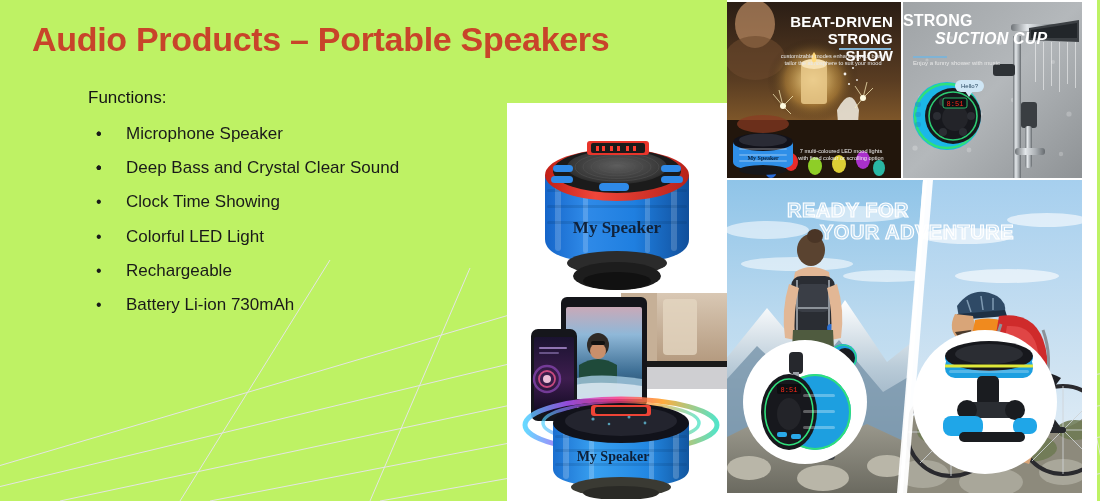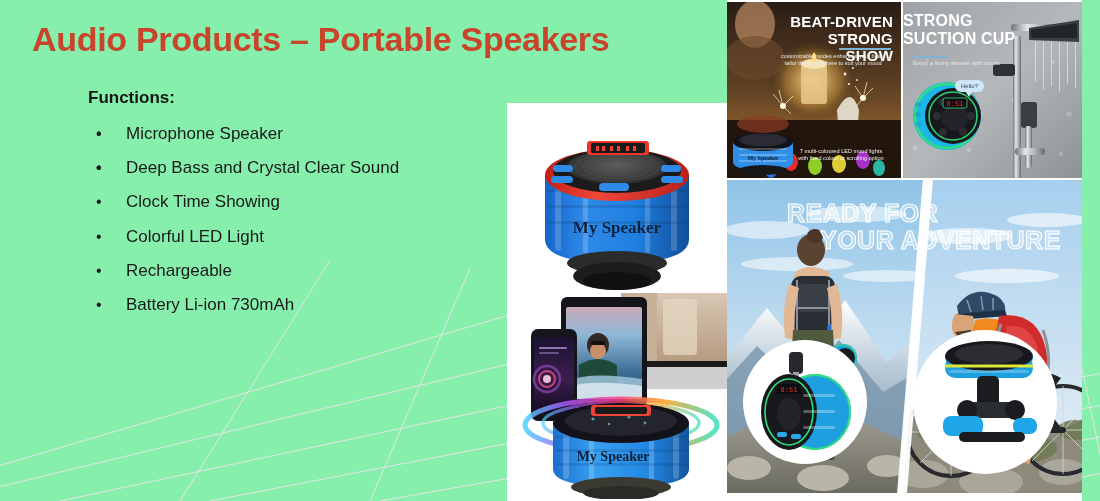--- a/index.html
+++ b/index.html
@@ -7,21 +7,21 @@
     width: 1100px; height: 501px;
     overflow: hidden;
     background: #f3f3f3;
     font-family: "Liberation Sans", sans-serif;
   }
 
   #slide {
     position: relative;
     width: 1100px;
     height: 501px;
-    background: #86efac;
+    background: #bef264;
     overflow: hidden;
   }
 
   
   #bg-grid {
     position: absolute;
     left: 0; top: 0; right: 0; bottom: 0;
     overflow: hidden;
     pointer-events: none;
   }
@@ -39,21 +39,21 @@
   }
 
   
   #functions-block {
     position: absolute;
     left: 88px; top: 88px;
     width: 420px;
   }
   #functions-heading {
     font-size: 17px;
-    font-weight: bold;
+    font-weight: normal;
     color: #151515;
     margin-bottom: 16px;
   }
   ul.bullets { list-style: none; margin: 0; padding: 0; }
   ul.bullets li {
     position: relative;
     font-size: 17px;
     color: #1a1a1a;
     padding-left: 38px;
     margin-bottom: 16.5px;
@@ -85,20 +85,21 @@
   
   #speaker-devices { left: 6px; top: 190px; width: 214px; height: 206px; }
 
   
   #collage {
     position: absolute;
     left: 727px; top: 0px;
     width: 355px; height: 501px;
     background: #ffffff;
     overflow: hidden;
+    padding-left: 15px;
   }
   .collage-cell { position: absolute; overflow: hidden; }
 
   #cell-lightshow { left: 0; top: 2px; width: 174px; height: 176px; }
   #cell-suction  { left: 176px; top: 2px; width: 179px; height: 176px; }
   #cell-adventure{ left: 0; top: 180px; width: 355px; height: 313px; }
 
   
   .ad-head {
     position: absolute;
@@ -121,21 +122,21 @@
     position: absolute;
     color: #f0f0f0;
     text-align: center;
     line-height: 1.2;
   }
 
   
   #adv-head {
     position: absolute;
     left: 60px; top: 20px;
-    font-size: 25px;
+    font-size: 20px;
     font-weight: bold;
     line-height: 1.08;
     color: rgba(255,255,255,0.30);
     -webkit-text-stroke: 1.1px #ffffff;
     letter-spacing: 0.5px;
   }
   #adv-head .l2 { display: block; margin-left: 33px; }
 
   
   #speech-bubble {
@@ -538,21 +539,21 @@
           <text x="52" y="104" text-anchor="middle" font-family="'Liberation Mono', monospace" font-size="7" fill="#ff2a1a">8:51</text>
           <g opacity="0.5" fill="#1f8fd0">
             <rect x="12" y="100" width="6" height="5" rx="2"></rect>
             <rect x="12" y="110" width="6" height="5" rx="2"></rect>
             <rect x="12" y="120" width="6" height="5" rx="2"></rect>
           </g>
         </g>
       </svg>
       <div class="ad-head" style="left:0; top:10px; font-size:16px;">
         <span>STRONG</span><br>
-        <span style="margin-left:0; display:inline-block;">SUCTION CUP</span>
+        <span style="margin-left:32px; display:inline-block;font-style:italic;">SUCTION CUP</span>
       </div>
       <div class="ad-rule" style="left:10px; top:54px; width:34px;"></div>
       <div class="ad-sub" style="left:10px; top:58px; font-size:6px;">Enjoy a funny shower with music</div>
       <div id="speech-bubble">Hello?</div>
     </div>
 
     <div class="collage-cell" id="cell-adventure">
       <svg width="355" height="313" viewBox="0 0 355 313">
         <defs>
           <linearGradient id="sky" x1="0" y1="0" x2="0" y2="1">

